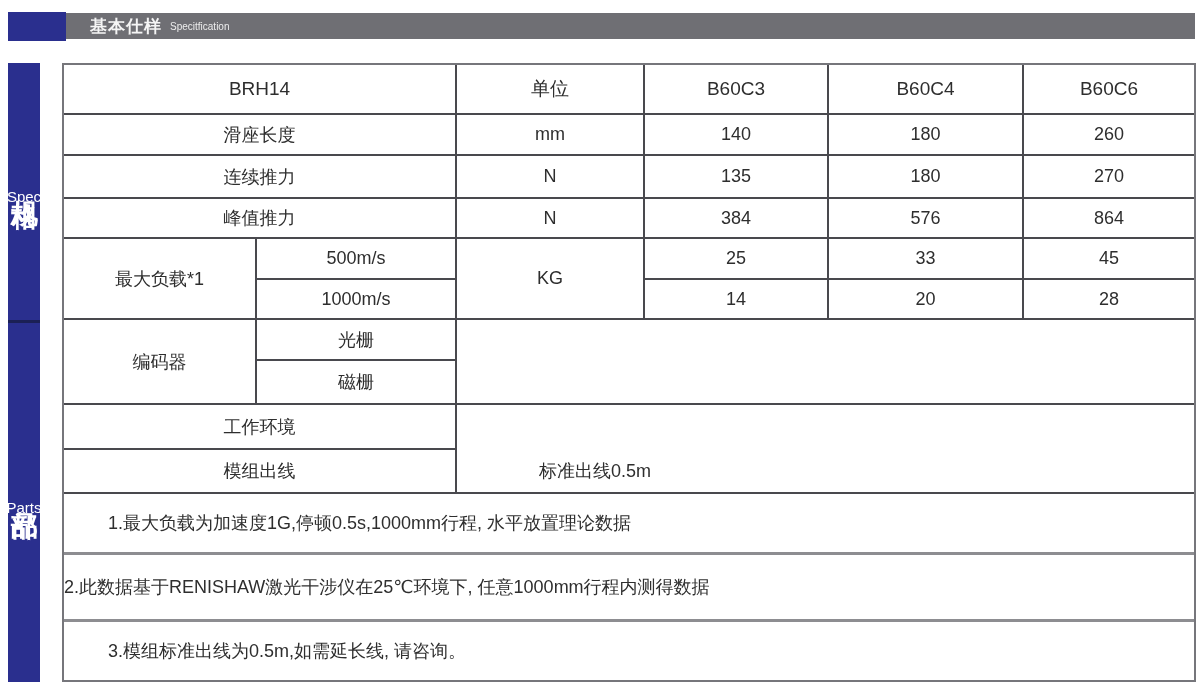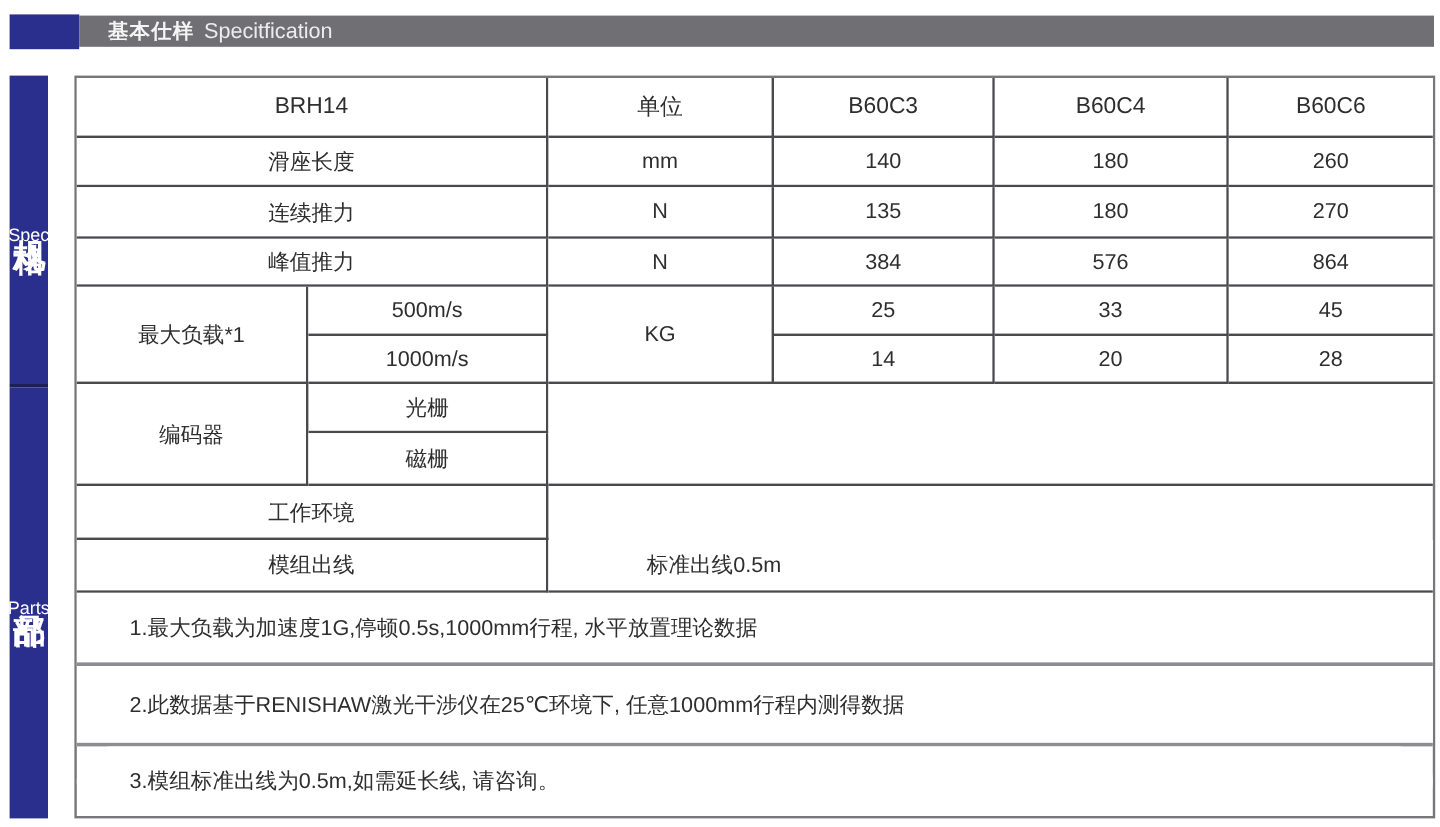--- a/index.html
+++ b/index.html
@@ -16,21 +16,21 @@
     width:1200px;height:689px;position:relative;overflow:hidden;
     font-family:"Liberation Sans","DejaVu Sans",sans-serif;color:var(--txt);
   }
   
   .blue-chip{position:absolute;left:8px;top:12px;width:58px;height:29px;background:var(--blue);}
   .graybar{
     position:absolute;left:66px;top:13px;width:1129px;height:26px;background:var(--bar-gray);
     display:flex;align-items:center;padding-left:24px;gap:8px;
   }
   .t-zh{color:#f5f5f5;font-size:17px;font-weight:bold;letter-spacing:1px;}
-  .t-en{color:#ededed;font-size:18px;}
+  .t-en{color:#ededed;font-size:10px;}
   
   .sidebar{
     position:absolute;left:8px;top:63px;width:32px;height:619px;
     display:flex;flex-direction:column;border-radius:13px;
   }
   .sb-block{
     background:var(--blue);display:flex;flex-direction:column;
     align-items:center;justify-content:center;color:#ffffff;
   }
   .sb-zh{
@@ -121,16 +121,16 @@
   <div class="c" style="grid-column:1;grid-row:7/9">编码器</div>
   <div class="c" style="grid-column:2;grid-row:8">磁栅</div>
   <div class="c nr" style="grid-column:3/7;grid-row:7/9"></div>
 
   <div class="c" style="grid-column:1/3;grid-row:9">工作环境</div>
 
   <div class="c" style="grid-column:1/3;grid-row:10">模组出线</div>
   <div class="c nr left" style="grid-column:3/7;grid-row:10;padding-left:82px">标准出线0.5m</div>
 
   <div class="c nr left note sep" style="grid-column:1/7;grid-row:11;padding-left:44px">1.最大负载为加速度1G,停顿0.5s,1000mm行程, 水平放置理论数据</div>
-  <div class="c nr left note sep" style="grid-column:1/7;grid-row:12;padding-left:44px">2.此数据基于RENISHAW激光干涉仪在25℃环境下, 任意1000mm行程内测得数据</div>
+  <div class="c nr left note sep" style="grid-column:1/7;grid-row:12;">2.此数据基于RENISHAW激光干涉仪在25℃环境下, 任意1000mm行程内测得数据</div>
   <div class="c nr nb left note" style="grid-column:1/7;grid-row:13;padding-left:44px">3.模组标准出线为0.5m,如需延长线, 请咨询。</div>
 
 </div>
 
 </body></html>

